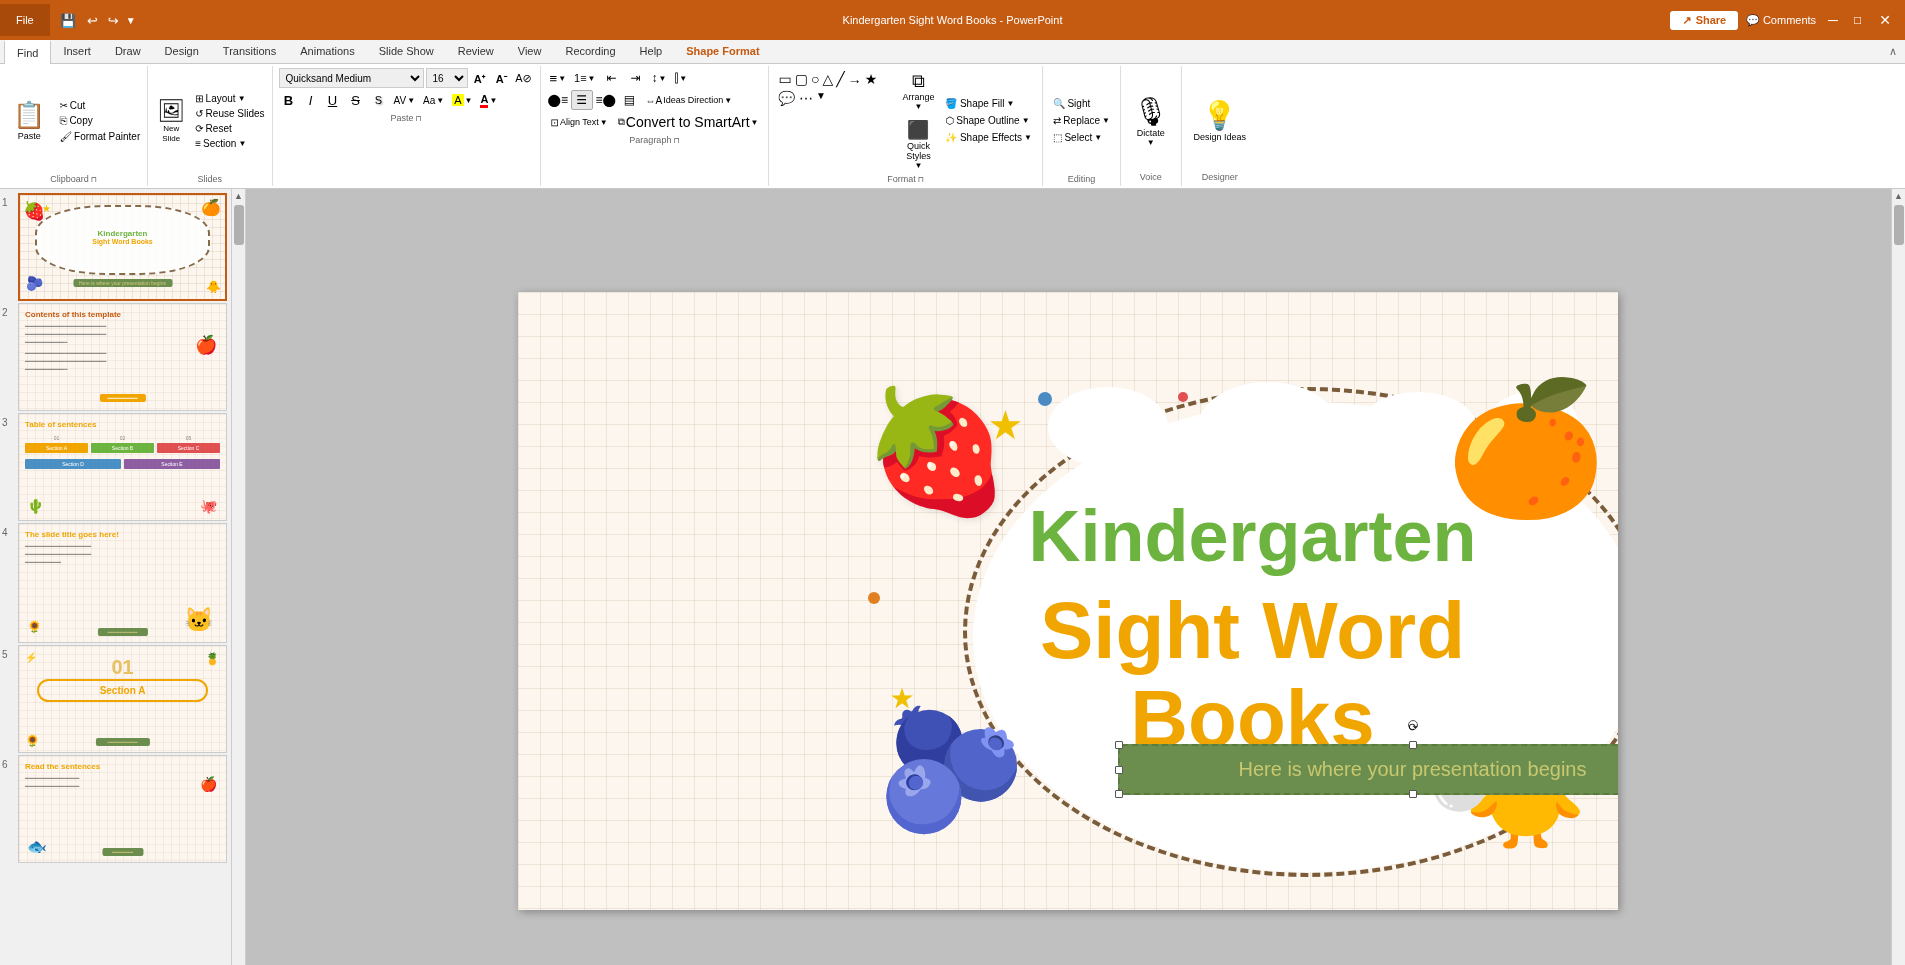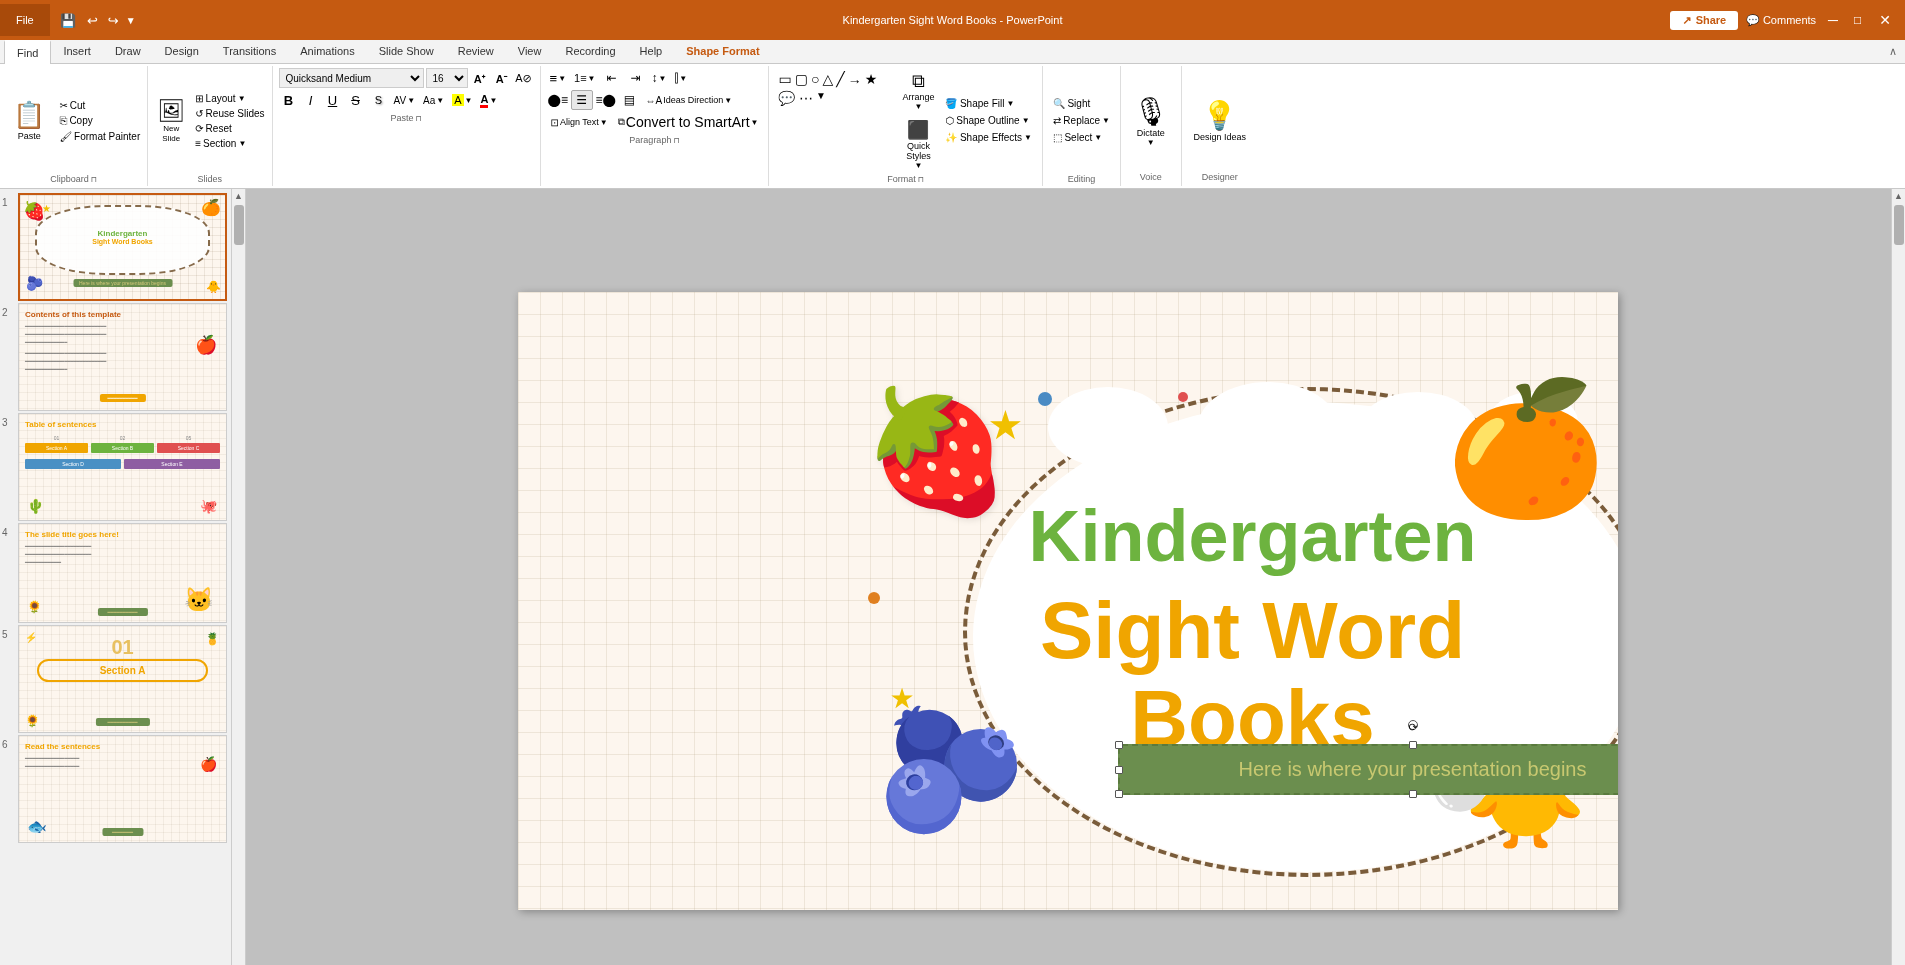--- a/index.html
+++ b/index.html
@@ -370,21 +370,21 @@
           <div style="background:#4a90c4; color:white; font-size:5px; text-align:center; padding:2px; border-radius:1px;">Section D</div>
           <div style="background:#8e5ea2; color:white; font-size:5px; text-align:center; padding:2px; border-radius:1px;">Section E</div>
         </div>
         <div style="position:absolute; bottom:6px; left:8px; font-size:14px;">🌵</div>
         <div style="position:absolute; bottom:6px; right:8px; font-size:14px;">🐙</div>
       </div>
     </div>
 
     <div style="display:flex; align-items:flex-start; gap:4px; cursor:pointer;">
       <span style="font-size:10px; color:#666; min-width:12px; padding-top:4px;">4</span>
-      <div style="border:1px solid #ccc; flex:1; height:100px; overflow:hidden; background:#fdf6ee; position:relative; padding:6px;">
+      <div style="border:1px solid #ccc; flex:1; height:120px; overflow:hidden; background:#fdf6ee; position:relative; padding:6px;">
         <div style="position:absolute; top:0; left:0; width:100%; height:100%; background-image:linear-gradient(rgba(150,130,100,0.1) 1px, transparent 1px),linear-gradient(90deg,rgba(150,130,100,0.1) 1px,transparent 1px); background-size:8px 8px;"></div>
         <div style="font-weight:900; color:#f0a500; font-size:8px; position:relative; z-index:1;">The slide title goes here!</div>
         <div style="font-size:5px; color:#666; position:relative; z-index:1; margin-top:3px; line-height:1.6;">
           <div>━━━━━━━━━━━━━━━━━━━━━━</div>
           <div>━━━━━━━━━━━━━━━━━━━━━━</div>
           <div>━━━━━━━━━━━━</div>
         </div>
         <div style="position:absolute; bottom:8px; right:12px; font-size:24px;">🐱</div>
         <div style="position:absolute; bottom:8px; left:8px; font-size:12px;">🌻</div>
         <div style="position:absolute; bottom:6px; left:50%; transform:translateX(-50%); background:#6b8e4e; color:#d4c87a; font-size:5px; padding:1px 10px; border-radius:2px; white-space:nowrap;">━━━━━━━━━━</div>

